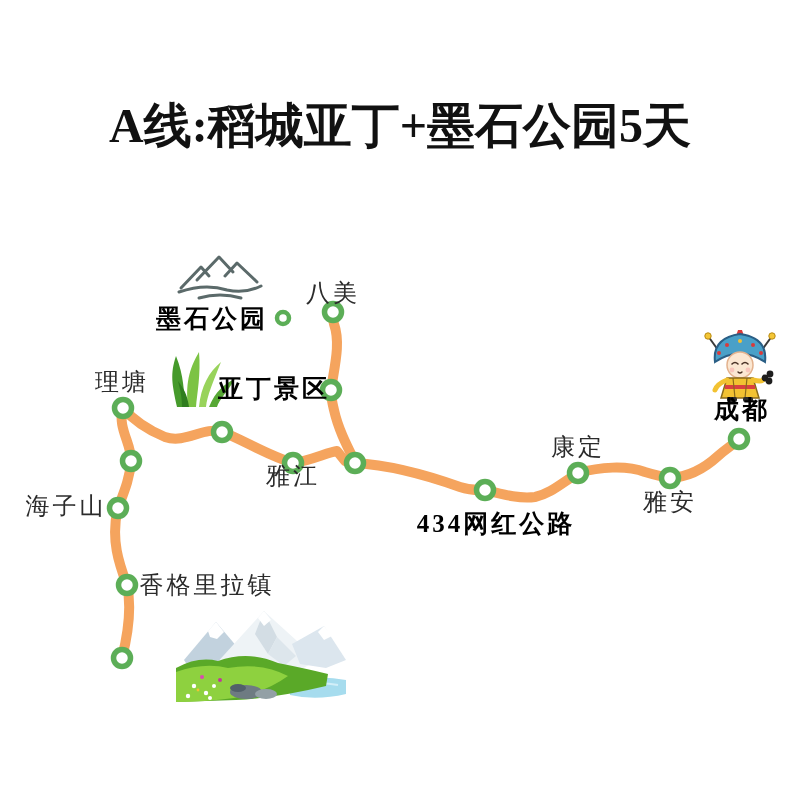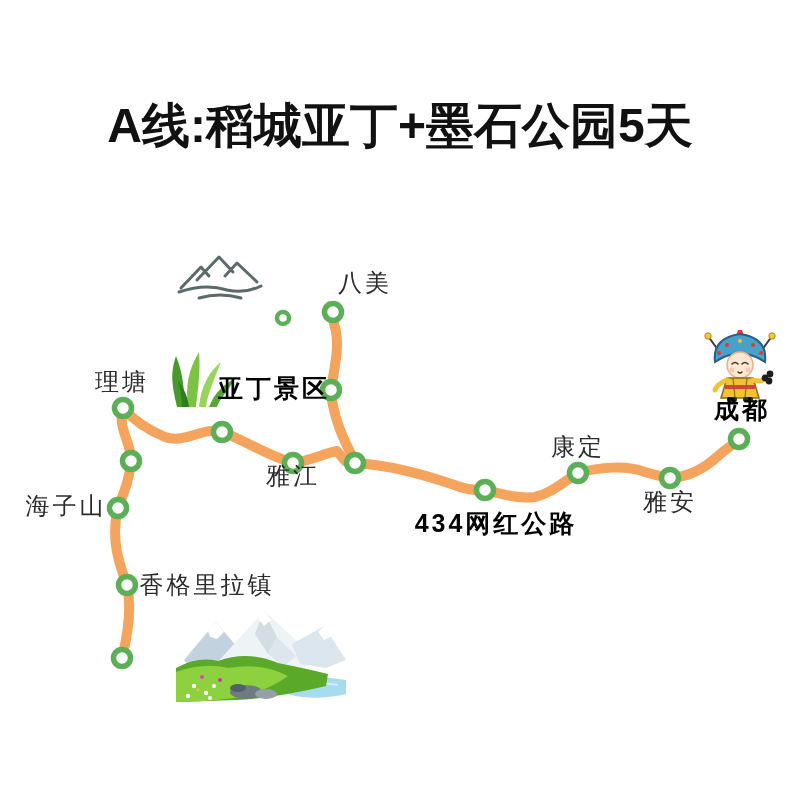--- a/index.html
+++ b/index.html
@@ -1,18 +1,18 @@
 <!DOCTYPE html>
 <html><head>
 <meta charset="utf-8">
 <style>
   html,body{margin:0;padding:0;background:#ffffff;}
   .canvas{
     position:relative;width:800px;height:800px;background:#ffffff;overflow:hidden;
-    font-family:Liberation Sans, sans-serif;
+    font-family:Liberation Serif, serif;
   }
   .title{
     position:absolute;left:0;top:94px;width:800px;margin:0;
     text-align:center;font-size:48px;font-weight:900;color:#111;
     letter-spacing:0px;white-space:nowrap;
   }
   .map-svg{position:absolute;left:0;top:0;}
   .lbl{
     position:absolute;transform:translate(-50%,-50%);
     font-size:24px;color:#2b2b2b;letter-spacing:3px;white-space:nowrap;
@@ -135,21 +135,22 @@
       <circle cx="30" cy="87" r="2.2" fill="#FFFFFF"></circle>
       <circle cx="12" cy="90" r="2.2" fill="#FFFFFF"></circle>
       <circle cx="38" cy="80" r="2" fill="#FFFFFF"></circle>
       <circle cx="26" cy="71" r="2" fill="#D94BB0"></circle>
       <circle cx="44" cy="74" r="2" fill="#C2399B"></circle>
       <circle cx="34" cy="92" r="2" fill="#FFFFFF"></circle>
       <circle cx="22" cy="84" r="1.4" fill="#F2C232"></circle>
     </g>
   </svg>
 
-  <div class="lbl" style="left:333px;top:283px;margin-left:32px;">八美</div>
+  <div class="lbl b" style="left:212px;top:318px;">墨石公园</div>
+  <div class="lbl" style="left:333px;top:293px;">八美</div>
   <div class="lbl b" style="left:274px;top:388px;">亚丁景区</div>
   <div class="lbl" style="left:122px;top:382px;">理塘</div>
   <div class="lbl" style="left:66px;top:506px;">海子山</div>
   <div class="lbl" style="left:293px;top:476px;text-align:right;">雅江</div>
   <div class="lbl b" style="left:496px;top:523px;">434网红公路</div>
   <div class="lbl" style="left:578px;top:447px;">康定</div>
   <div class="lbl" style="left:670px;top:502px;">雅安</div>
   <div class="lbl b" style="left:742px;top:409px;">成都</div>
   <div class="lbl" style="left:207px;top:585px;">香格里拉镇</div>
 

